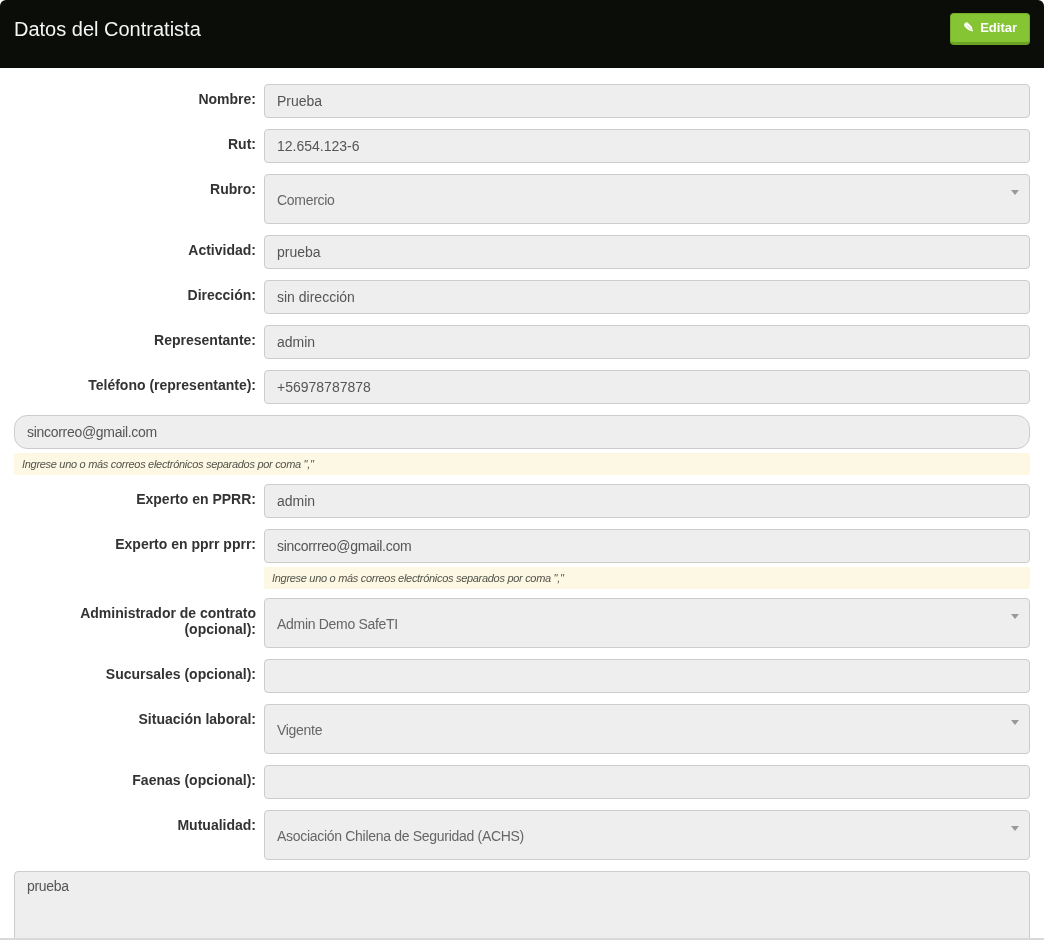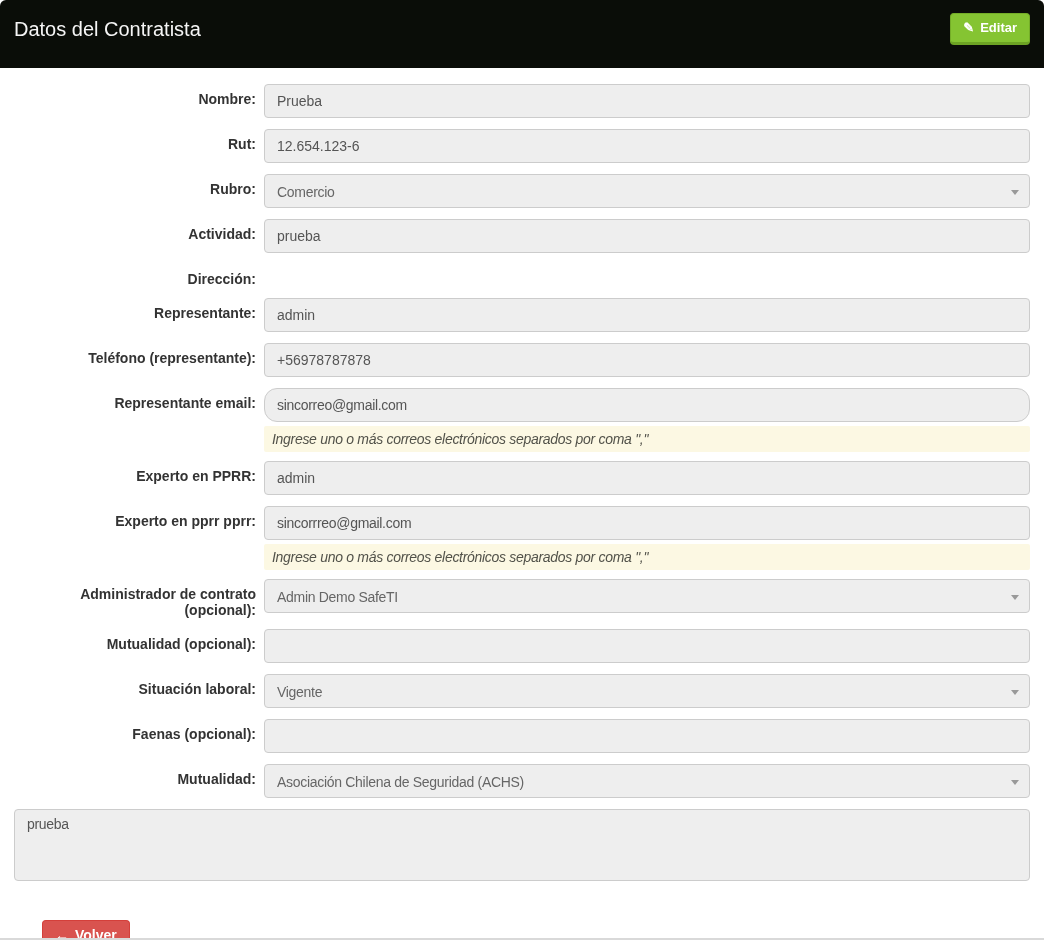--- a/index.html
+++ b/index.html
@@ -38,37 +38,37 @@
     box-sizing:border-box;font-weight:bold;font-size:14px;color:#333;
   }
   .fcontrol{flex:1;min-width:0;}
   .input, .selectbox, .textarea{
     box-sizing:border-box;width:100%;background:#eee;border:1px solid #ccc;
     border-radius:4px;color:#555;font-size:14px;
     font-family:"Liberation Sans", sans-serif;
   }
   .input{height:34px;padding:6px 12px;}
   .selectbox{
-    height:34px;padding:7px 26px 6px 12px;position:relative;
+    height:50px;padding:7px 26px 6px 12px;position:relative;
     display:flex;align-items:center;letter-spacing:-0.3px;
   }
   .selectbox .sel-text{
     overflow:hidden;white-space:nowrap;text-overflow:ellipsis;color:#666;
   }
   .sel-arrow{
     position:absolute;right:10px;top:15px;width:0;height:0;
     border-left:4px solid transparent;border-right:4px solid transparent;
     border-top:5px solid #999;
   }
   .textarea{
     height:72px;padding:6px 12px;resize:none;letter-spacing:-0.3px;
   }
   .helpbar{
     margin-top:4px;background:#fcf8e3;color:#52524a;font-style:italic;
-    font-size:14px;padding:5px 8px;border-radius:2px;letter-spacing:-0.3px;
+    font-size:11px;padding:5px 8px;border-radius:2px;letter-spacing:-0.3px;
   }
   .frow.has-help{margin-bottom:9px;}
   .bottom-line{
     position:absolute;left:0;bottom:0;width:100%;height:2px;background:#d9d9d9;
   }
 </style>
 </head>
 <body>
 
 <div class="panel-heading">
@@ -101,34 +101,34 @@
     </div>
   </div>
 
   <div class="frow">
     <div class="flabel">Actividad:</div>
     <div class="fcontrol"><input class="input" value="prueba" style=""></div>
   </div>
 
   <div class="frow">
     <div class="flabel">Dirección:</div>
+    <div class="fcontrol"><input class="input" value="sin dirección" style=""></div>
   </div>
 
   <div class="frow">
     <div class="flabel">Representante:</div>
     <div class="fcontrol"><input class="input" value="admin" style=""></div>
   </div>
 
   <div class="frow">
     <div class="flabel">Teléfono (representante):</div>
     <div class="fcontrol"><input class="input" value="+56978787878" style=""></div>
   </div>
 
   <div class="frow has-help">
-    <div class="flabel">Representante email:</div>
     <div class="fcontrol">
       <input class="input" style="letter-spacing: -0.3px; border-radius: 13px;" value="sincorreo@gmail.com">
       <div class="helpbar">Ingrese uno o más correos electrónicos separados por coma ","</div>
     </div>
   </div>
 
   <div class="frow">
     <div class="flabel">Experto en PPRR:</div>
     <div class="fcontrol"><input class="input" value="admin" style=""></div>
   </div>
@@ -145,21 +145,21 @@
     <div class="flabel">Administrador de contrato (opcional):</div>
     <div class="fcontrol">
       <div class="selectbox">
         <span class="sel-text">Admin Demo SafeTI</span>
         <span class="sel-arrow"></span>
       </div>
     </div>
   </div>
 
   <div class="frow">
-    <div class="flabel">Mutualidad (opcional):</div>
+    <div class="flabel">Sucursales (opcional):</div>
     <div class="fcontrol"><input class="input" value="" style=""></div>
   </div>
 
   <div class="frow">
     <div class="flabel">Situación laboral:</div>
     <div class="fcontrol">
       <div class="selectbox">
         <span class="sel-text">Vigente</span>
         <span class="sel-arrow"></span>
       </div>

